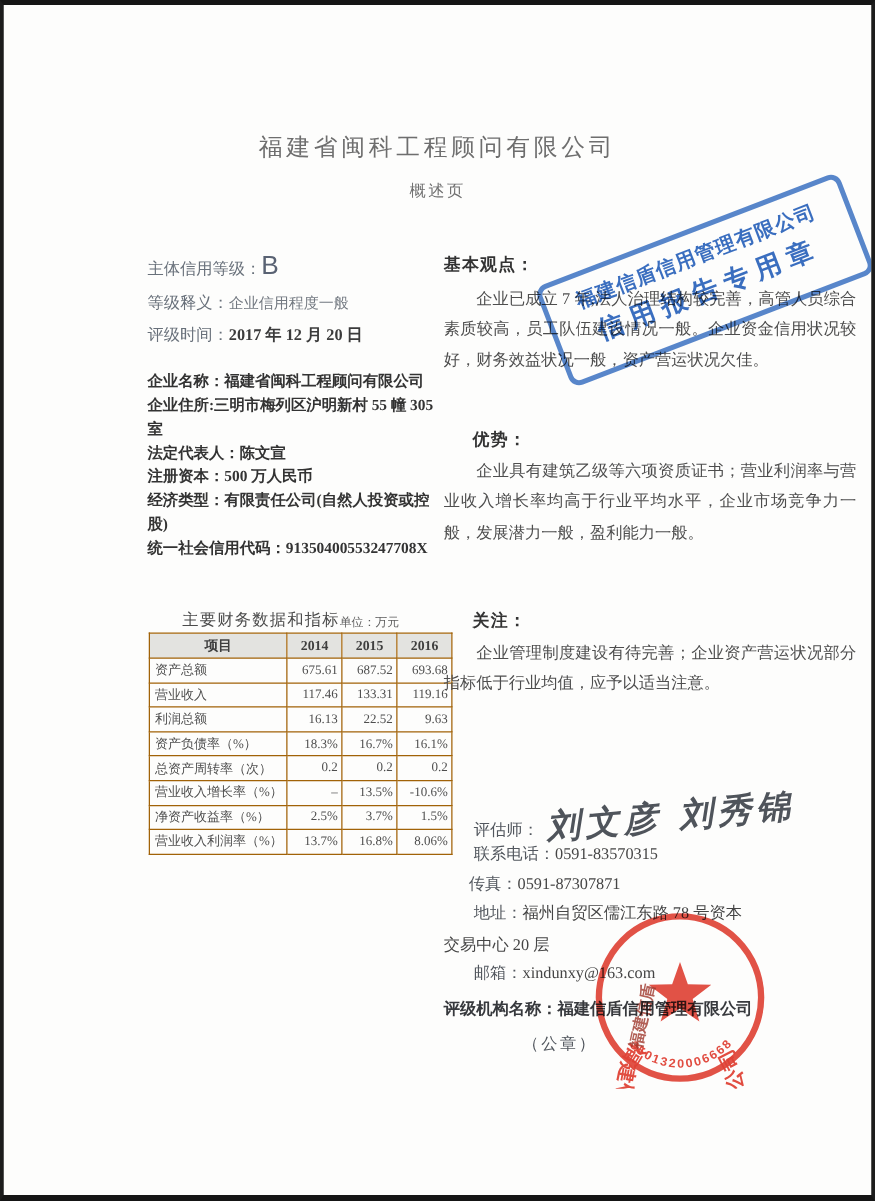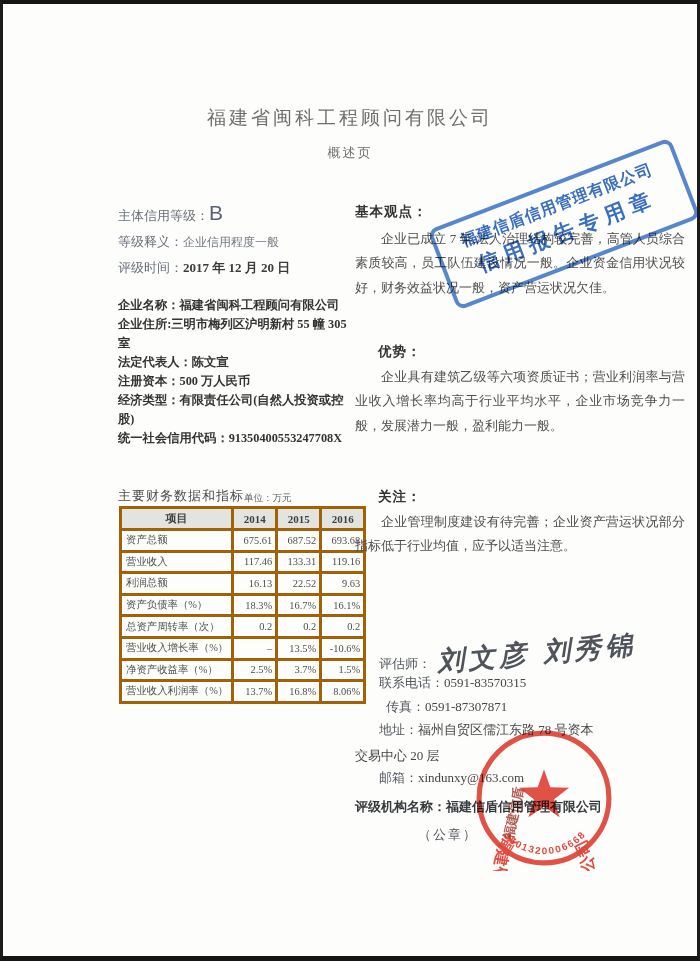--- a/index.html
+++ b/index.html
@@ -20,46 +20,46 @@
   
   .rating{left:115px;top:197px;width:240px;font-size:13px;color:#68707a;}
   .rating .row{margin-bottom:8px;white-space:nowrap;}
   .grade{font-size:21px;color:#596273;font-family:"Liberation Sans",sans-serif;}
   .rating .meaning{font-size:12px;color:#737981;}
   .rating .val-dark{color:#3b3b3b;font-weight:bold;font-size:13px;}
   
   .company{left:115px;top:292px;width:238px;font-size:12.3px;line-height:19px;
     font-weight:bold;color:#333;}
   
-  .fin-head{left:115px;top:483px;width:229px;display:flex;justify-content:flex-start;align-items:flex-end;}
+  .fin-head{left:115px;top:483px;width:229px;display:flex;justify-content:center;align-items:flex-end;}
   .fin-title{font-size:13px;color:#4b4b4b;letter-spacing:1px;}
   .fin-unit{font-size:9.5px;color:#5c5c5c;}
   table.fin{left:116px;top:502px;border-collapse:collapse;table-layout:fixed;
     font-size:10.4px;color:#4e4e4e;position:absolute;}
-  table.fin th,table.fin td{border:3px solid #a16207;padding:2px 3px;height:14.6px;overflow:hidden;white-space:nowrap;}
+  table.fin th,table.fin td{border:1px solid #a16207;padding:2px 3px;height:14.6px;overflow:hidden;white-space:nowrap;}
   table.fin th{background:#e3e3e0;font-size:11px;color:#3f3f3f;}
   table.fin td.lbl{text-align:left;padding-left:4px;}
   table.fin td.num{text-align:right;padding-right:3px;font-family:"Liberation Serif",serif;}
   .c-item{width:94px;} .c-year{width:44px;}
   
   .sec-title{font-size:13.5px;font-weight:bold;color:#333;letter-spacing:1px;}
   .para{width:330px;font-size:13px;line-height:24.3px;color:#4e4e4e;
     text-indent:2em;text-align:justify;}
   .t-basic{left:352px;top:199px;} .p-basic{left:352px;top:223px;}
   .t-str{left:375px;top:339px;}   .p-str{left:352px;top:361px;}
   .t-con{left:375px;top:484px;}   .p-con{left:352px;top:506px;}
   
   .foot{font-size:13px;color:#52575e;white-space:nowrap;}
   .foot .v{color:#454545;}
   .ind{padding-left:24px;}
   .f-assessor{left:352px;top:637px;}
   .sig{display:inline-block;font-size:27px;color:#3d424a;font-weight:bold;
     transform:rotate(-5deg) skewX(-14deg);letter-spacing:4px;position:relative;top:-6px;left:8px;
     font-family:"DejaVu Serif",serif;opacity:.9;}
-  .f-phone{left:352px;top:670px;} .f-fax{left:359px;top:694px;}
+  .f-phone{left:352px;top:670px;} .f-fax{left:348px;top:694px;}
   .f-addr{left:352px;top:717px;}  .f-addr2{left:352px;top:743px;}
   .f-mail{left:352px;top:765px;}
   .f-agency{left:352px;top:794px;font-weight:bold;color:#37393d;}
   .f-seal{left:415px;top:822px;letter-spacing:2px;}
   
   .stamp-blue{left:431px;top:177px;width:252px;height:78px;
     transform:rotate(-21deg);border:4px solid rgba(44,102,192,.85);border-radius:9px;
     text-align:center;color:#2b64be;mix-blend-mode:multiply;opacity:.93;
     font-family:"Liberation Sans",sans-serif;}
   .stamp-blue .l1{margin-top:9px;font-size:16px;font-weight:bold;letter-spacing:1px;}

